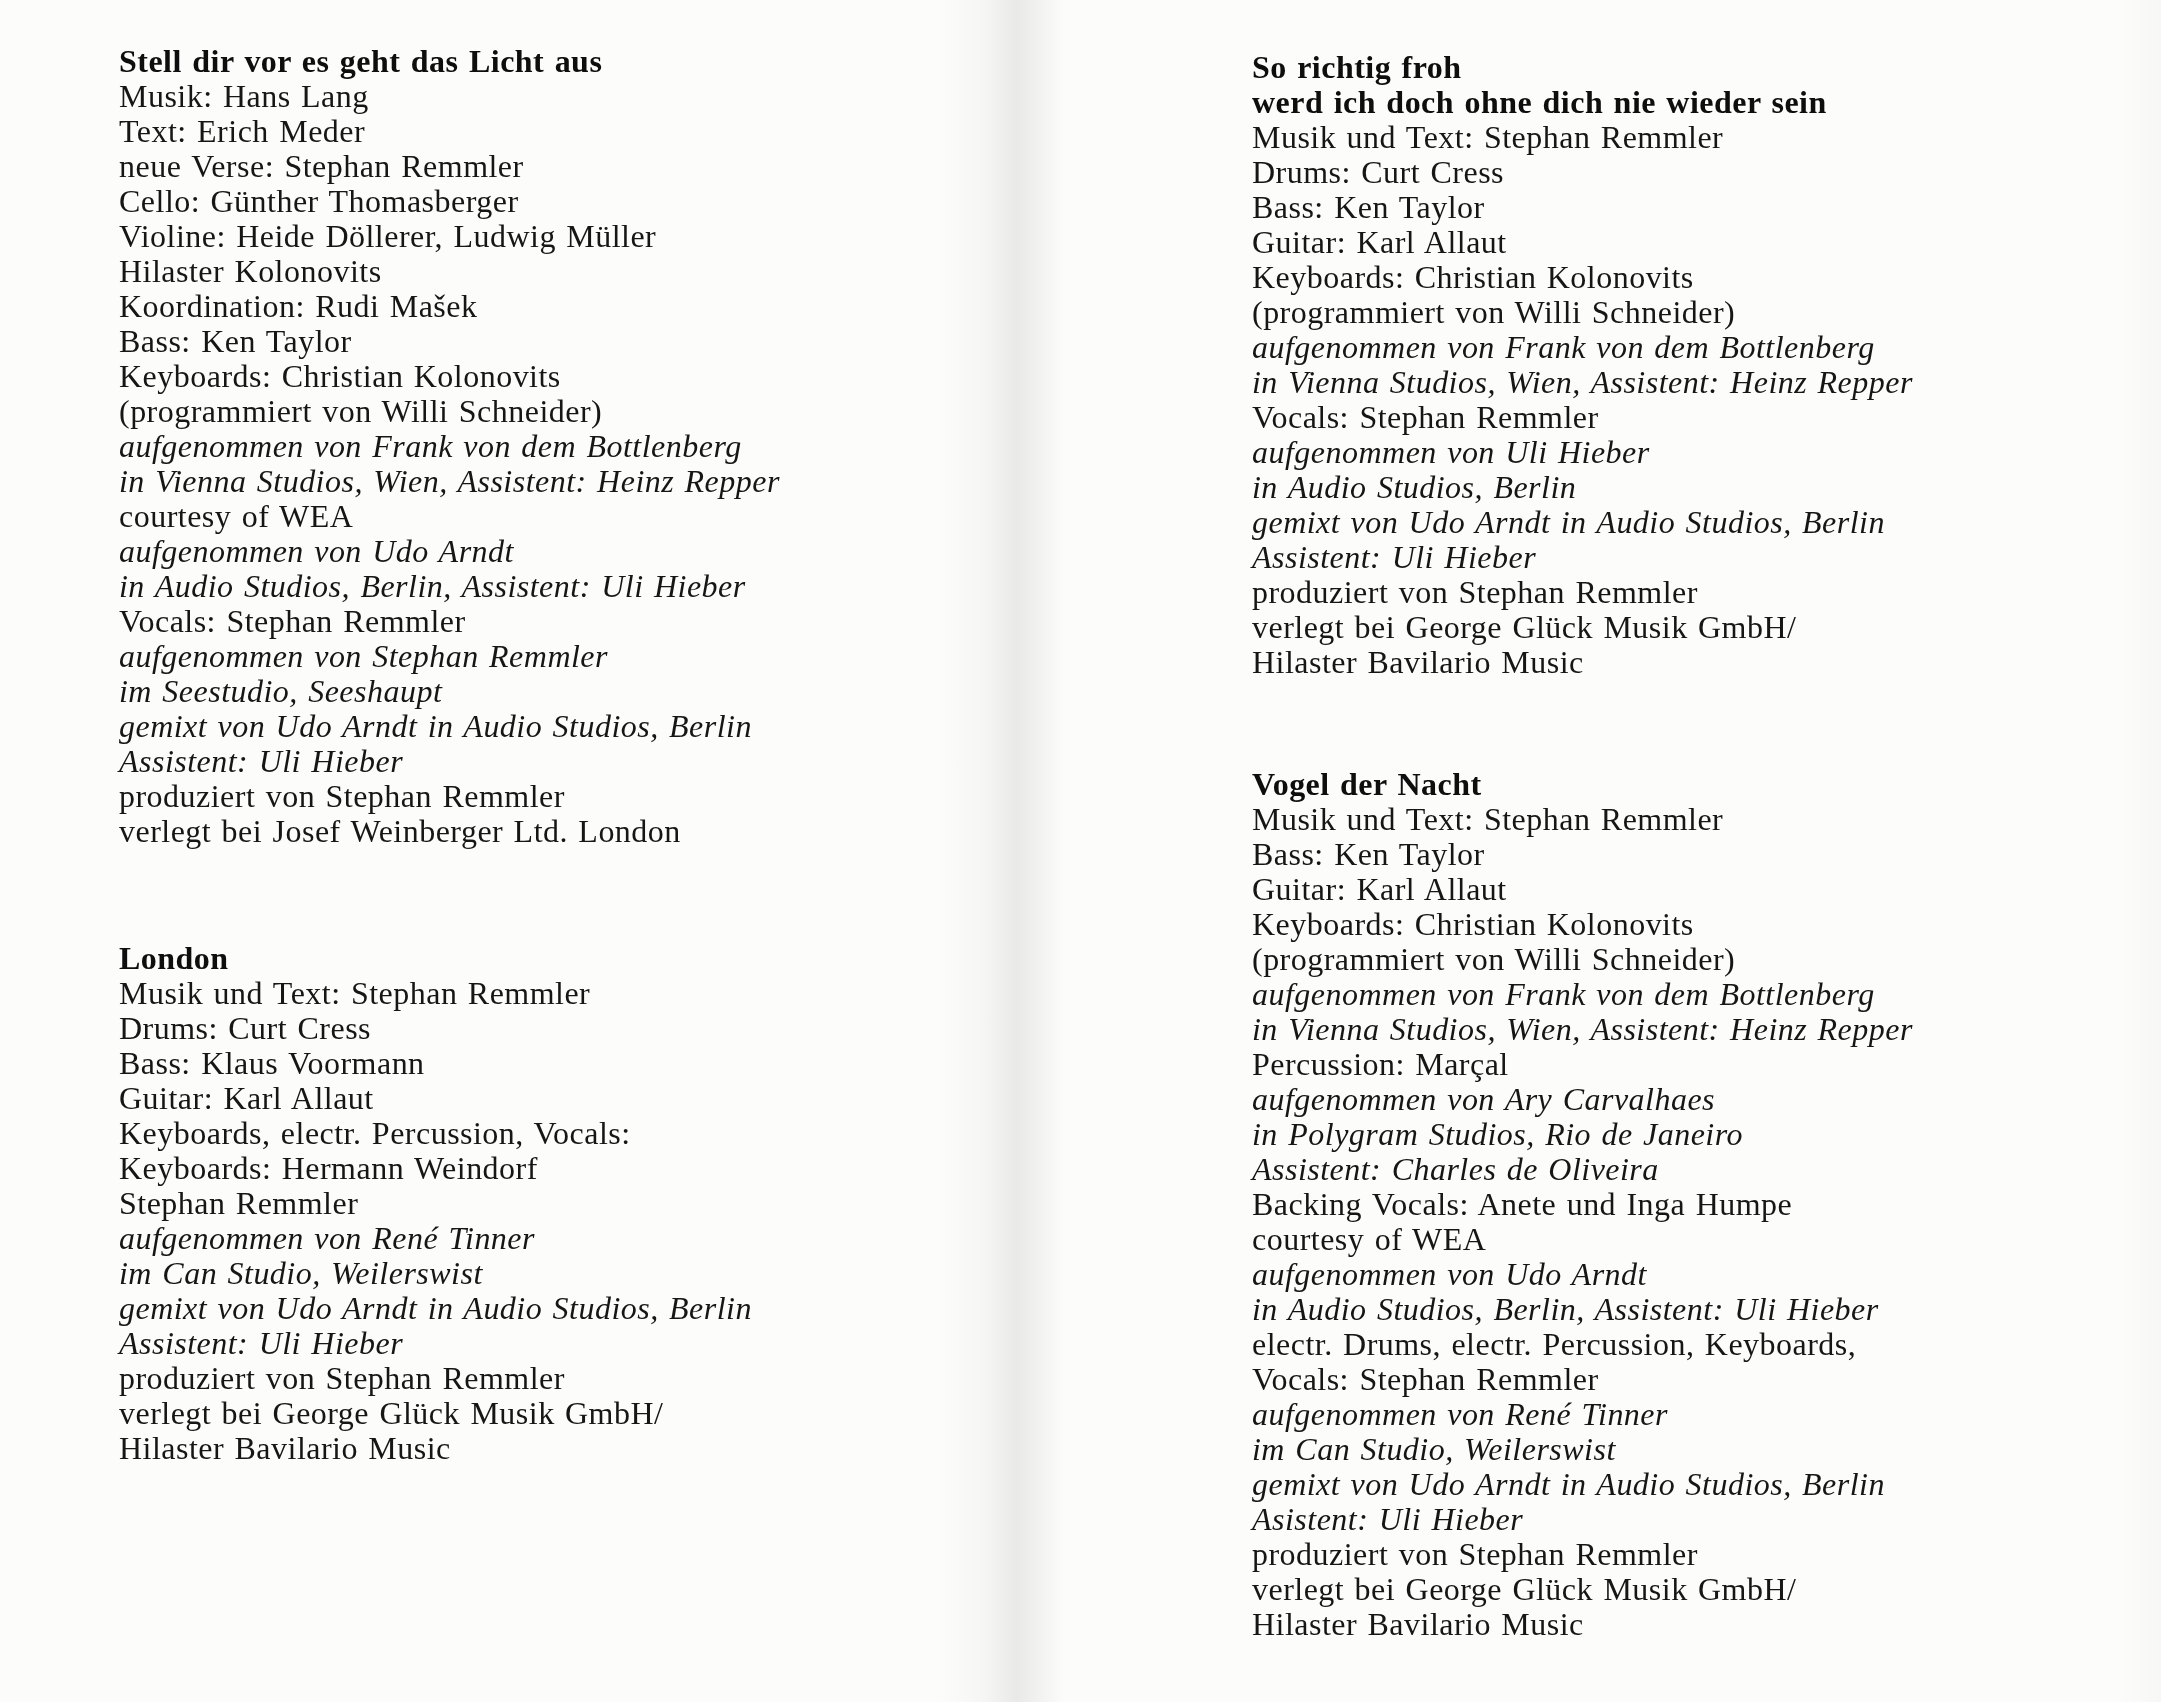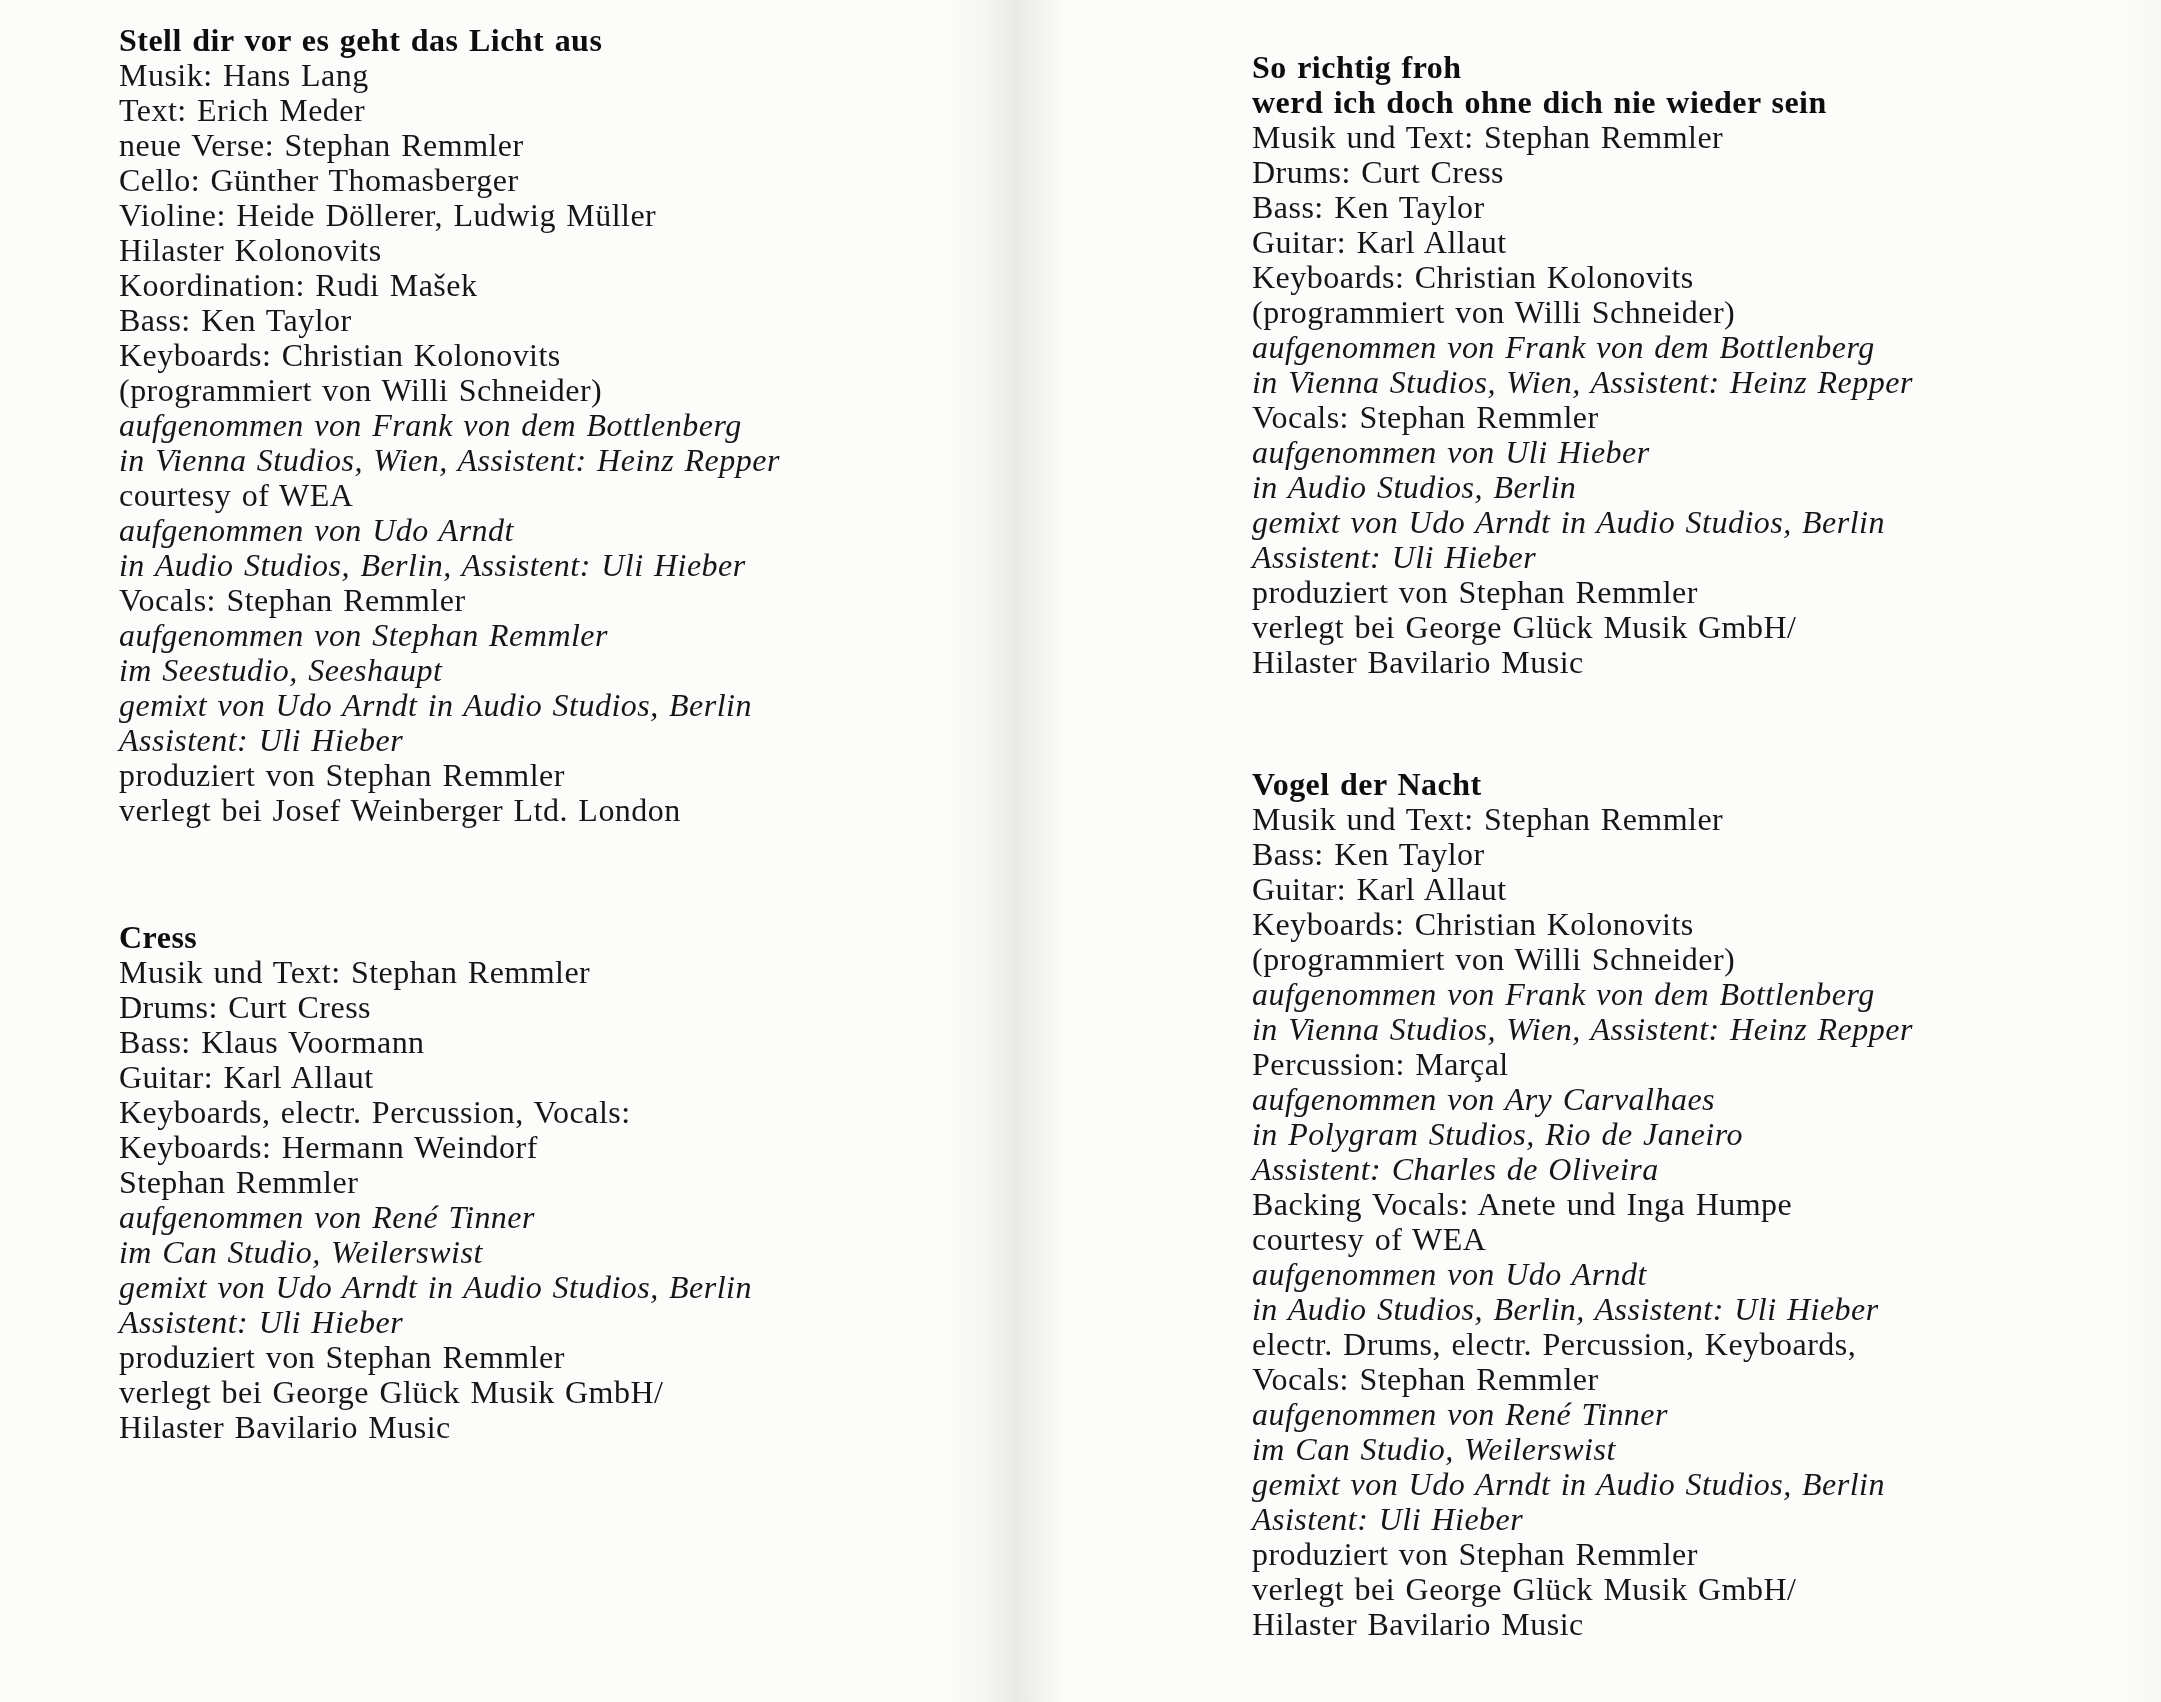--- a/index.html
+++ b/index.html
@@ -42,21 +42,21 @@
     pointer-events: none;
   }
   .col {
     position: absolute;
     width: 925px;
     font-size: 32px;
     line-height: 35px;
     letter-spacing: 0.015em;
     word-spacing: 0.06em;
   }
-  .col-left  { left: 119px;  top: 23px; }
+  .col-left  { left: 119px;  top: 44px; }
   .col-right { left: 1252px; top: 50px; }
   .song-section { display: block; }
   .song-gap-left  { margin-top: 92px; }
   .song-gap-right { margin-top: 87px; }
   .title-line {
     font-weight: 700;
     color: #0e0e0e;
     white-space: nowrap;
   }
   .credit-line { white-space: nowrap; }
@@ -95,21 +95,21 @@
           <div class="credit-line italic">aufgenommen von Stephan Remmler</div>
           <div class="credit-line italic">im Seestudio, Seeshaupt</div>
           <div class="credit-line italic">gemixt von Udo Arndt in Audio Studios, Berlin</div>
           <div class="credit-line italic">Assistent: Uli Hieber</div>
           <div class="credit-line">produziert von Stephan Remmler</div>
           <div class="credit-line">verlegt bei Josef Weinberger Ltd. London</div>
         </div>
     </div>
     <div class="song-section song-gap-left">
       <div>
-          <div class="title-line">Cress</div>
+          <div class="title-line">London</div>
         </div>
       <div>
           <div class="credit-line">Musik und Text: Stephan Remmler</div>
           <div class="credit-line">Drums: Curt Cress</div>
           <div class="credit-line">Bass: Klaus Voormann</div>
           <div class="credit-line">Guitar: Karl Allaut</div>
           <div class="credit-line">Keyboards, electr. Percussion, Vocals:</div>
           <div class="credit-line">Keyboards: Hermann Weindorf</div>
           <div class="credit-line">Stephan Remmler</div>
           <div class="credit-line italic">aufgenommen von René Tinner</div>

